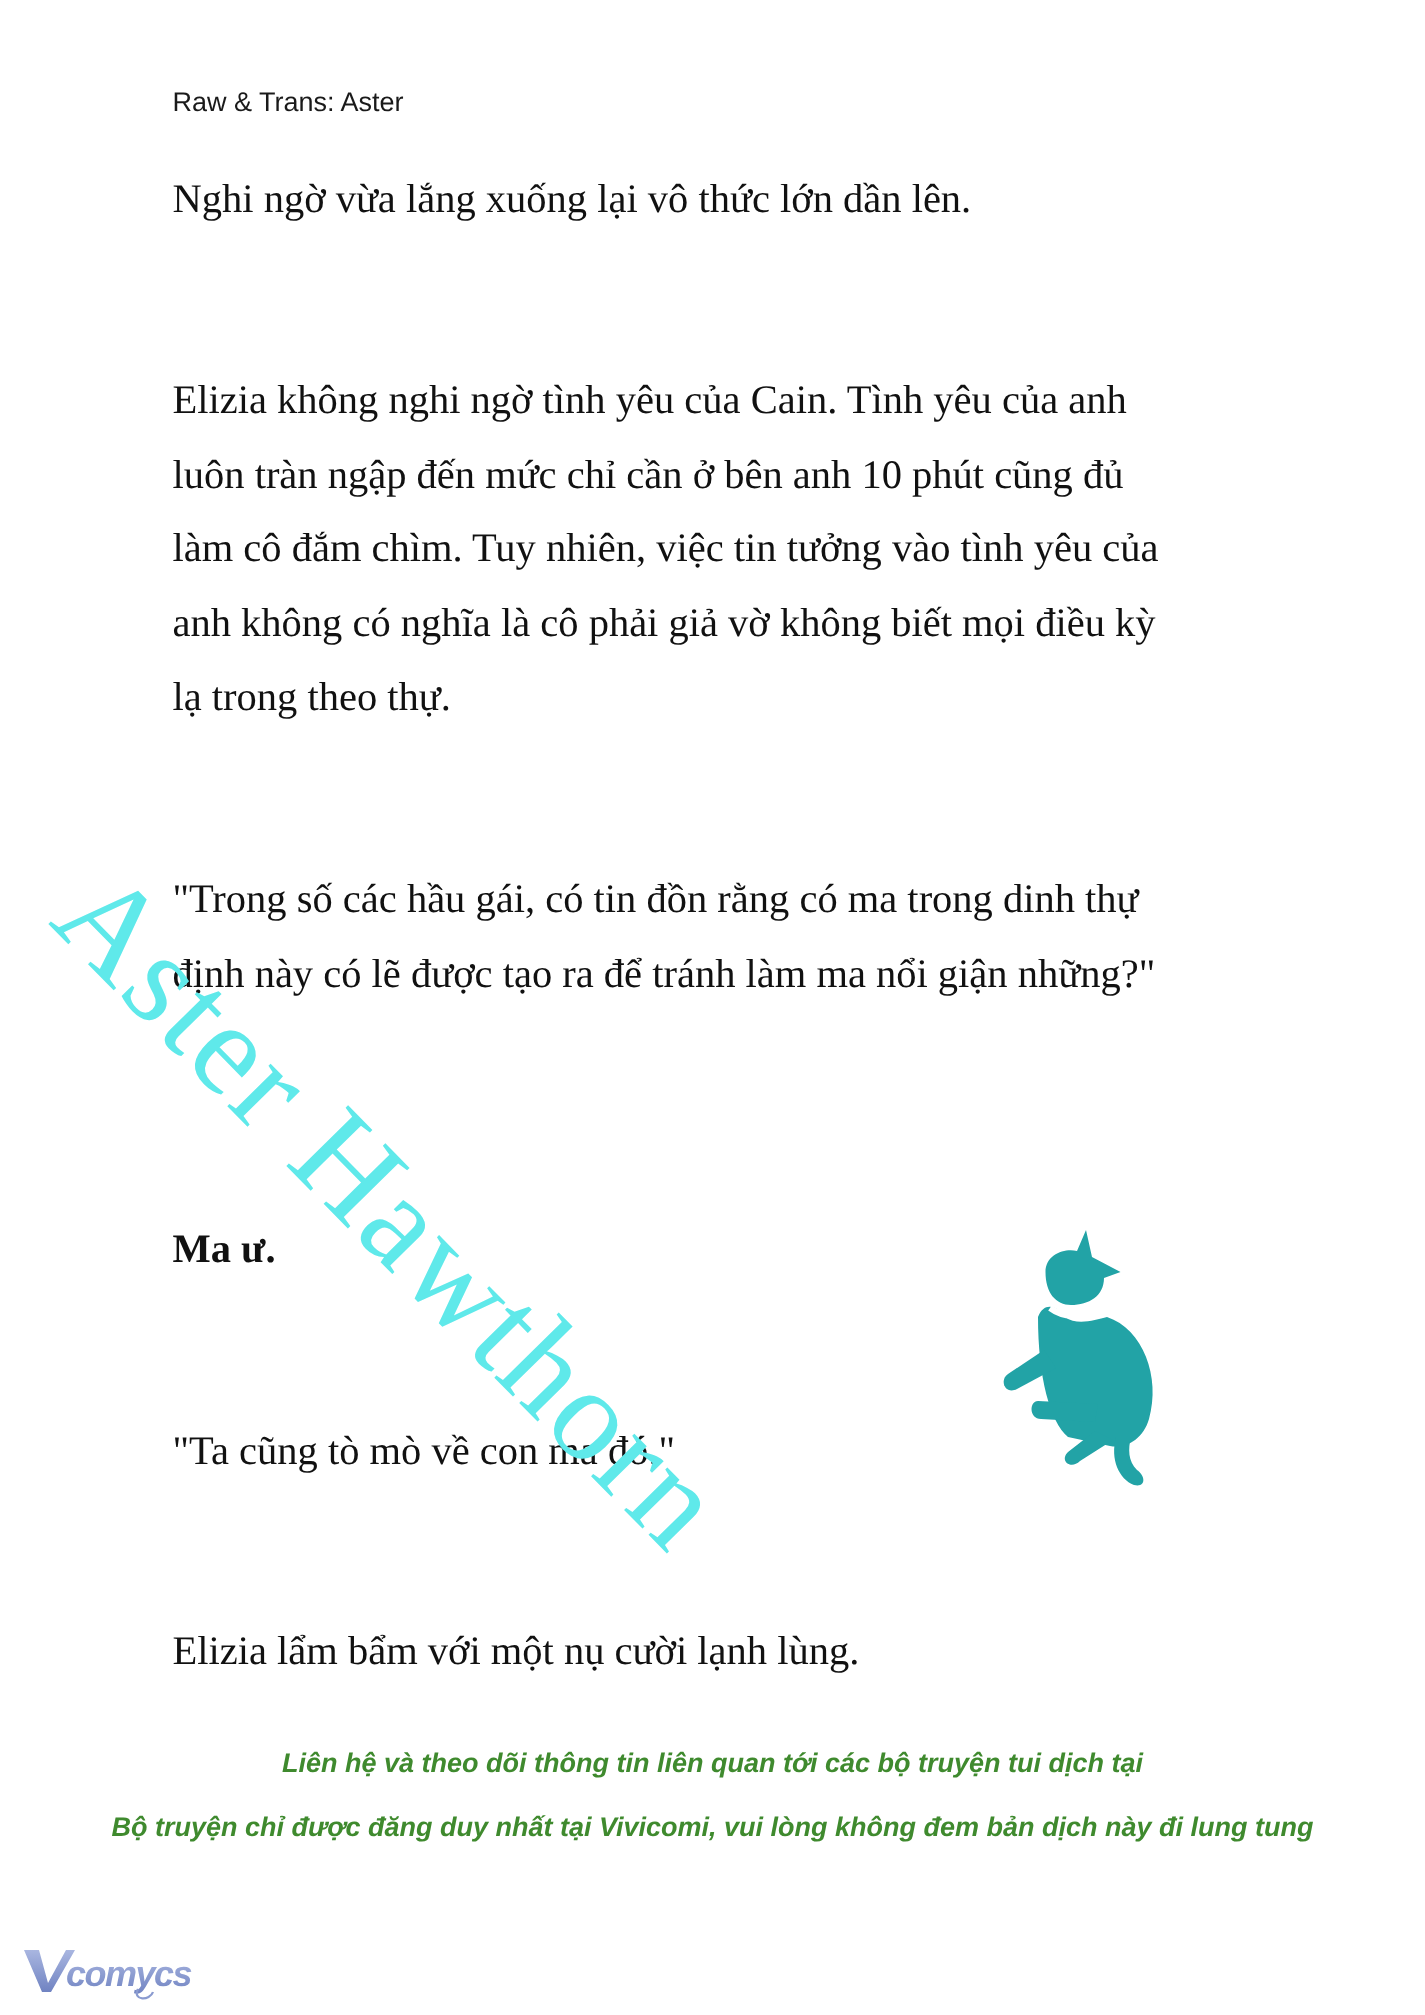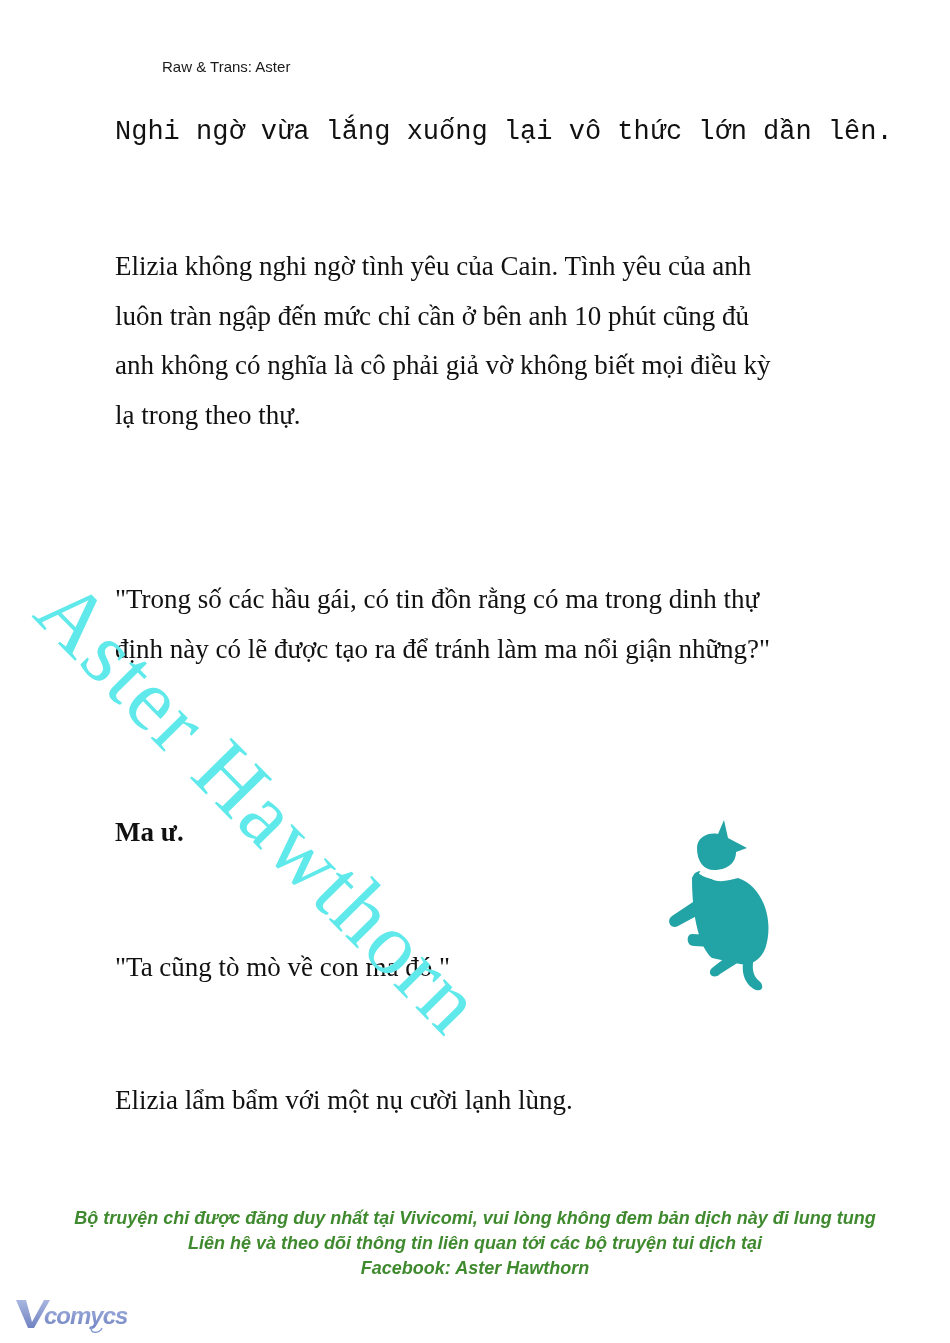--- a/index.html
+++ b/index.html
@@ -17,23 +17,22 @@
       position: absolute;
       left: 0; top: 0;
       width: 950px; height: 1343px;
       background: #ffffff;
     }
     .header-credit {
       position: absolute;
       left: 115px;
       top: 58px;
       font-family: "Liberation Sans", sans-serif;
-      font-size: 15px;
+      font-size: 18px;
       color: #1a1a1a;
-      margin-left: 47px;
     }
     .para {
       position: absolute;
       left: 115px;
       width: 720px;
       font-family: "Liberation Serif", serif;
       font-size: 27px;
       line-height: 49.5px;
       color: #111111;
       margin: 0;
@@ -81,27 +80,28 @@
       height: 40px;
     }
   </style>
 </head>
 <body>
 
 <div class="page">
 
   <div class="header-credit">Raw &amp; Trans: Aster</div>
 
-  <div class="para" style="top:108px;font-family:Liberation Mono, monospace;">
+  <div class="para" style="top:108px;">
     <span class="line">Nghi ngờ vừa lắng xuống lại vô thức lớn dần lên.</span>
   </div>
 
   <div class="para" style="top:242px;">
     <span class="line">Elizia không nghi ngờ tình yêu của Cain. Tình yêu của anh</span>
     <span class="line">luôn tràn ngập đến mức chỉ cần ở bên anh 10 phút cũng đủ</span>
+    <span class="line">làm cô đắm chìm. Tuy nhiên, việc tin tưởng vào tình yêu của</span>
     <span class="line">anh không có nghĩa là cô phải giả vờ không biết mọi điều kỳ</span>
     <span class="line">lạ trong theo thự.</span>
   </div>
 
   <div class="para" style="top:575px;">
     <span class="line">"Trong số các hầu gái, có tin đồn rằng có ma trong dinh thự</span>
     <span class="line">định này có lẽ được tạo ra để tránh làm ma nổi giận những?"</span>
   </div>
 
   <div class="para" style="top:808px;font-weight:bold;">
@@ -131,22 +131,21 @@
 
       <path d="M78 146 L60 160 C54 166 62 172 68 166 L90 152 Z"></path>
 
       <path d="M92 150 C88 165 94 178 104 182 C112 184 112 176 106 172 C100 166 100 158 102 150 Z"></path>
     </g>
 
     <path d="M48 64 C56 70 70 72 82 66" stroke="#ffffff" stroke-width="4" fill="none"></path>
   </svg>
 
   <div class="footer-note" style="top:1206px;">Bộ truyện chỉ được đăng duy nhất tại Vivicomi, vui lòng không đem bản dịch này đi lung tung</div>
-  <div class="footer-note" style="top:1231px;">Liên hệ và theo dõi thông tin liên quan tới các bộ truyện tui dịch tại</div>
-  <div class="footer-note" style="top:1256px;">Facebook: Aster Hawthorn</div>
+  <div class="footer-note" style="top:1163px;">Liên hệ và theo dõi thông tin liên quan tới các bộ truyện tui dịch tại</div>
 
   <svg class="vcomycs" viewBox="0 0 135 40">
     <defs>
       <linearGradient id="lg" x1="0" y1="0" x2="0" y2="1">
         <stop offset="0" stop-color="#a9b6e0"></stop>
         <stop offset="1" stop-color="#7083c2"></stop>
       </linearGradient>
     </defs>
     <path d="M2 6 L12 6 L18 28 L30 6 L36 6 L20 34 L14 34 Z" fill="url(#lg)"></path>
     <text x="30" y="30" font-family="Liberation Sans, sans-serif" font-style="italic" font-weight="bold" font-size="24" fill="url(#lg)" letter-spacing="-1">comycs</text>

